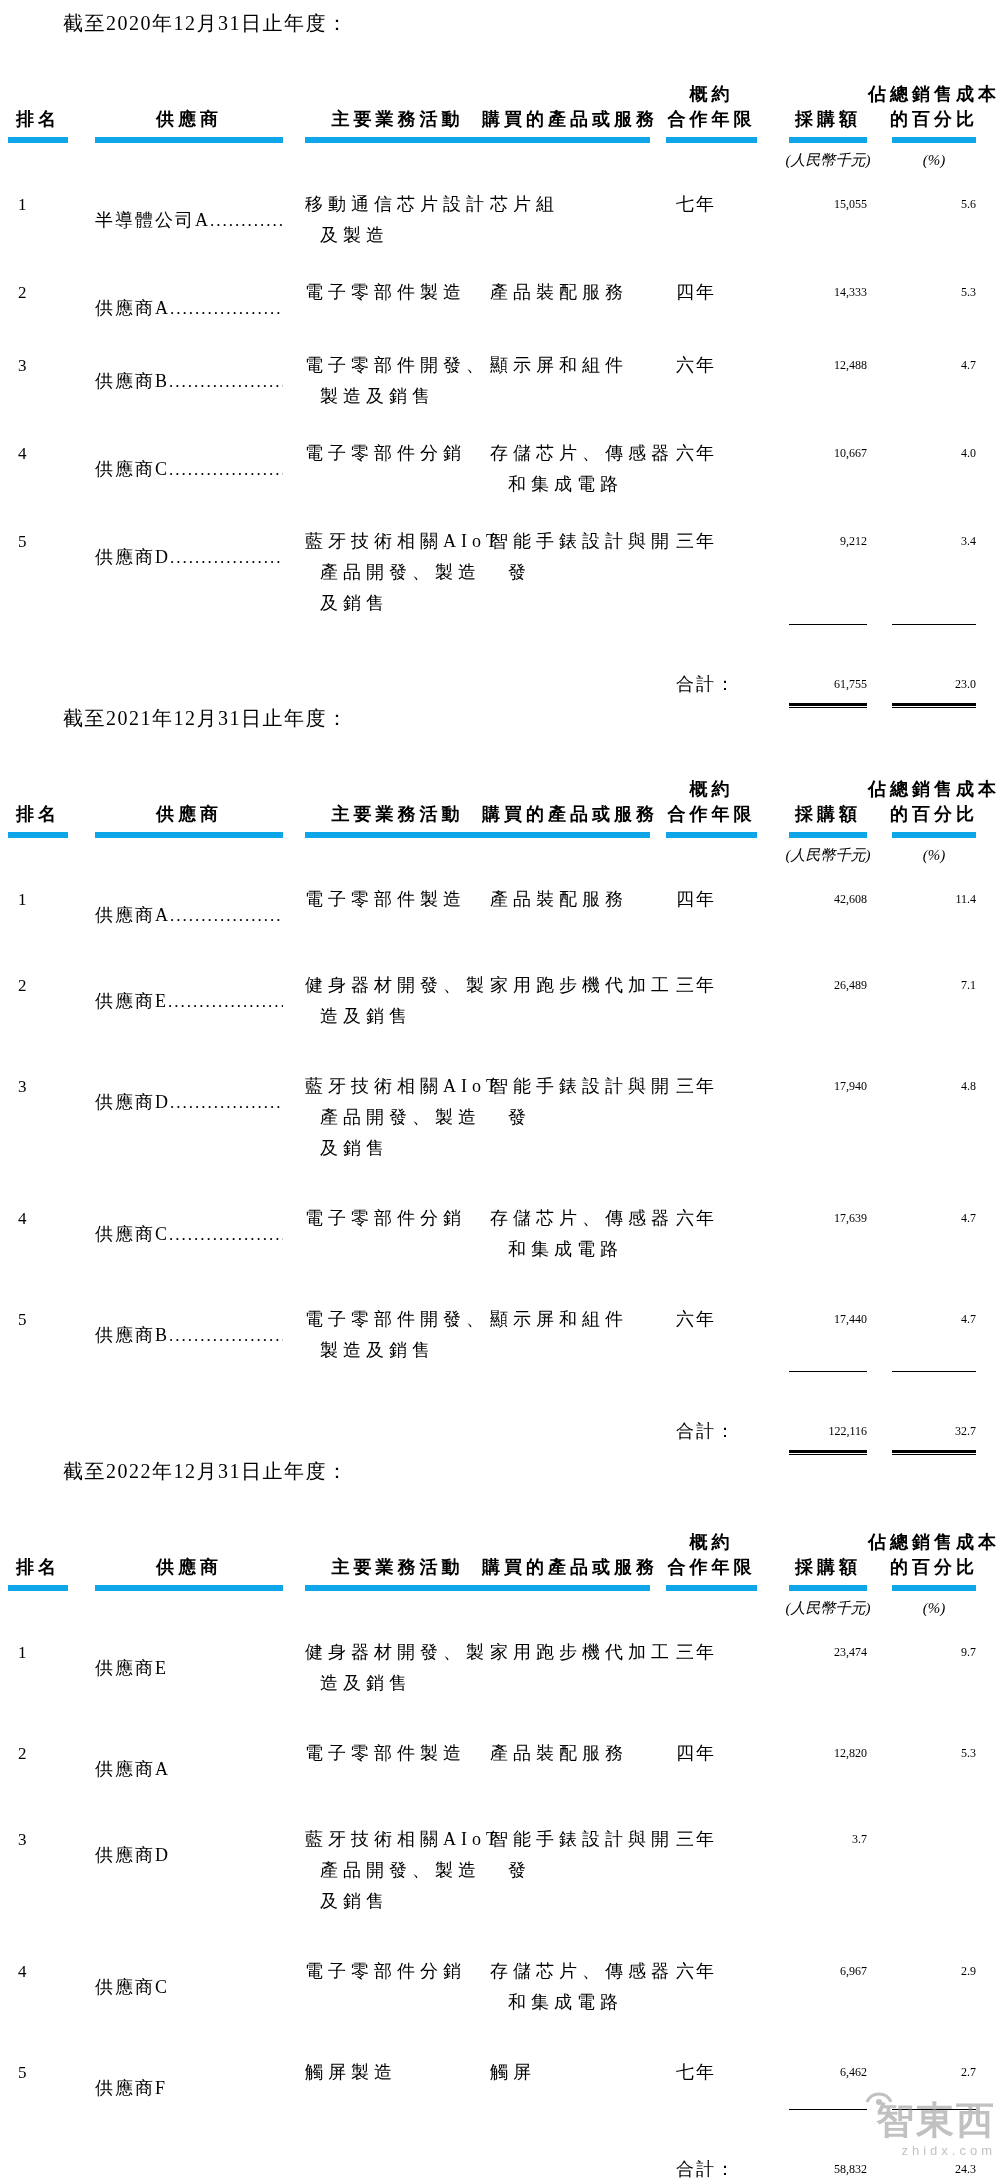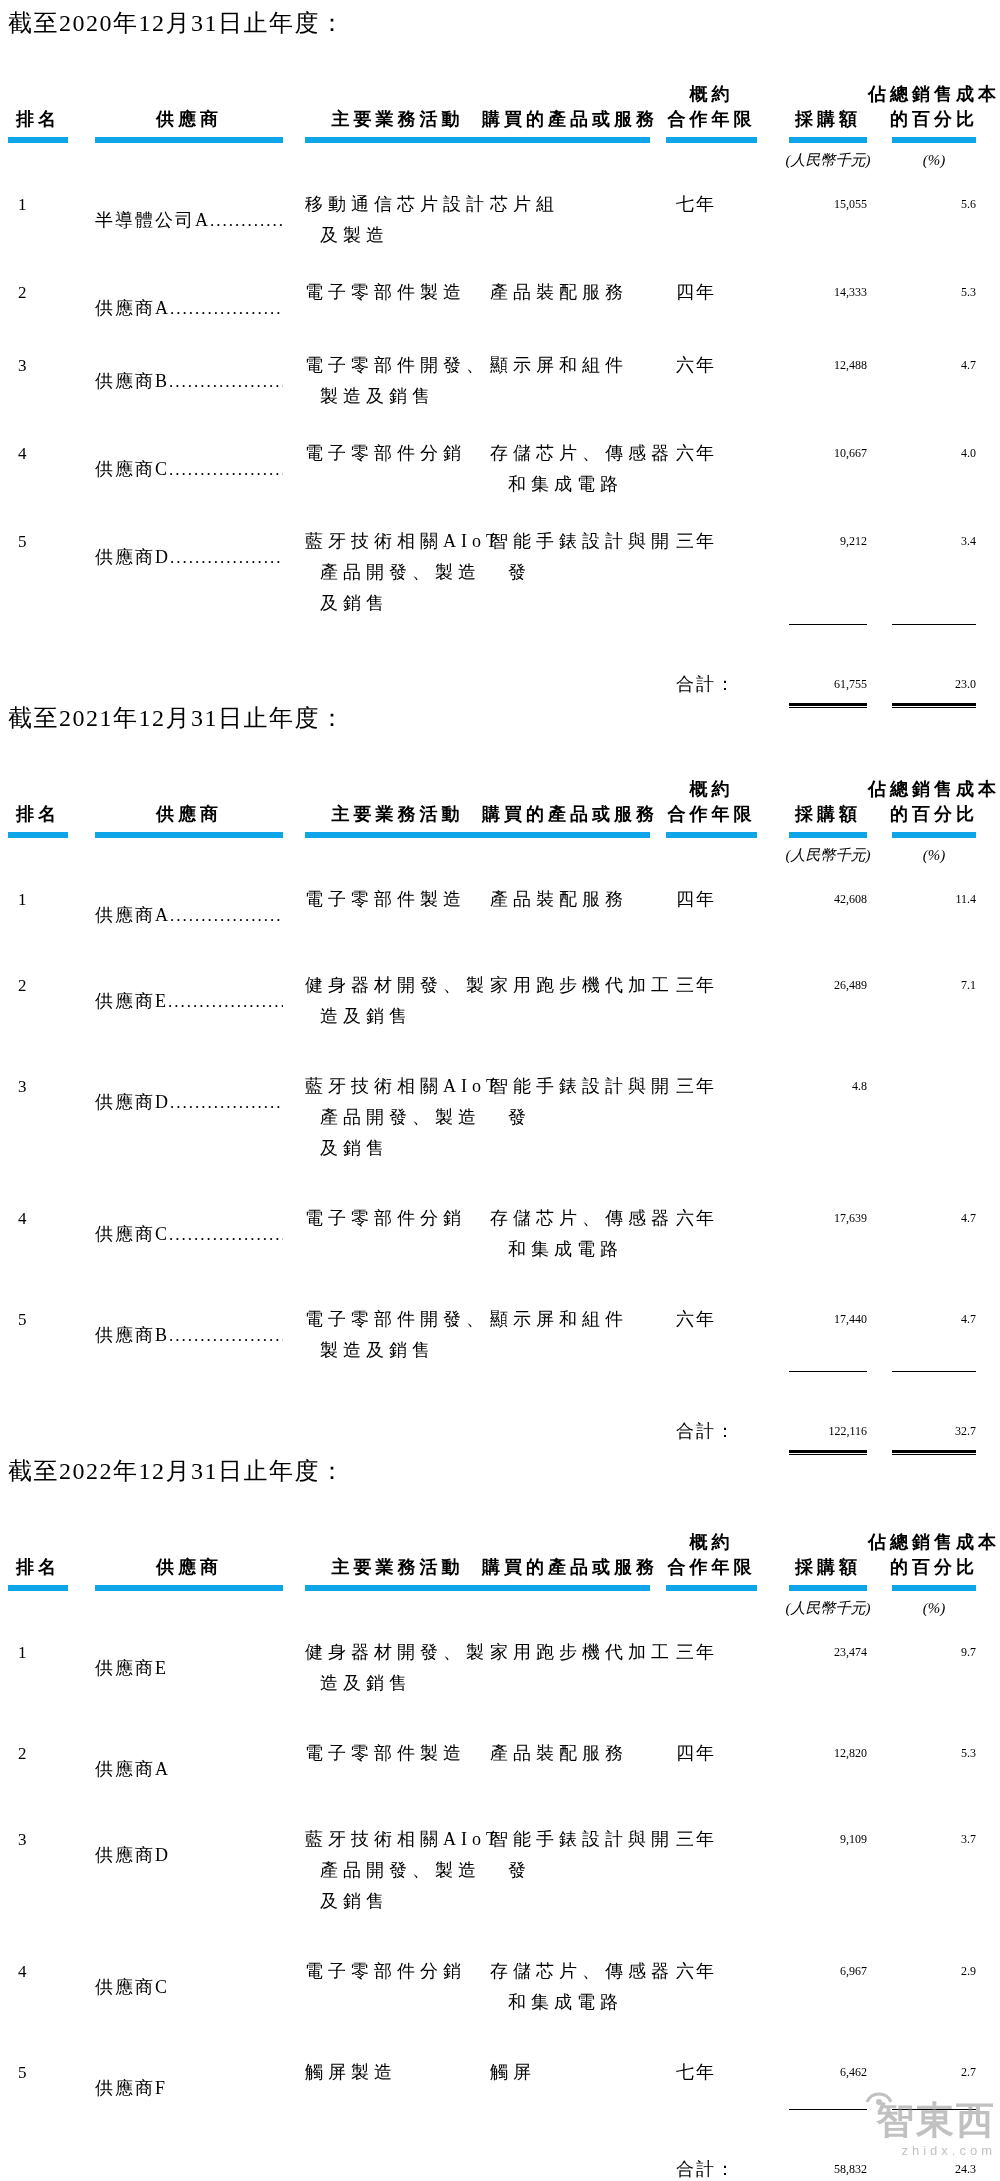--- a/index.html
+++ b/index.html
@@ -6,21 +6,21 @@
   html,body { background:#f2f2f2; }
   body { width:1000px; height:2181px; margin:0 auto; position:relative; }
   #page { position:absolute; left:0; top:0; width:1000px; height:2181px; background:#ffffff;
           color:#000; font-family:"Liberation Serif","DejaVu Serif",serif; overflow:hidden; }
 
   .sec { position:absolute; left:0; width:1000px; padding-left:8px; }
   .sec-2020 { top:10px; }
   .sec-2021 { top:705px; }
   .sec-2022 { top:1458px; }
 
-  .title { font-size:24px; font-weight:normal; letter-spacing:1.5px; line-height:26px; }
+  .title { font-size:20px; font-weight:normal; letter-spacing:1.5px; line-height:26px; margin-left:55px; }
 
   .grid { display:grid; grid-template-columns:87px 210px 185px 176px 91px 110px 109px; }
 
   
   .header { margin-top:46px; align-items:end; }
   .hu { border-bottom:6px solid #0ea5e9; padding-bottom:5px; }
   .hl { display:flex; justify-content:center; white-space:nowrap;
         font-weight:bold; font-size:18px; letter-spacing:4px; line-height:25px; }
   .w-rank  { width:60px; }
   .w-sup   { width:188px; }
@@ -376,20 +376,21 @@
             <div class="c-activity">
               <div class="line">藍牙技術相關AIoT</div>
               <div class="line">產品開發、製造</div>
               <div class="line">及銷售</div>
             </div>
             <div class="c-products">
               <div class="line">智能手錶設計與開</div>
               <div class="line">發</div>
             </div>
             <div class="c-years">三年</div>
+            <div class="c-amount">17,940</div>
             <div class="c-percent">4.8</div>
           </div>
           <div class="grid drow">
             <div class="c-rank">4</div>
             <div class="c-supplier">
               <div class="supwrap">
                 <span class="supname">供應商C</span>
                 <span class="dots">......................................................</span>
               </div>
             </div>
@@ -567,21 +568,20 @@
             <div class="c-activity">
               <div class="line">藍牙技術相關AIoT</div>
               <div class="line">產品開發、製造</div>
               <div class="line">及銷售</div>
             </div>
             <div class="c-products">
               <div class="line">智能手錶設計與開</div>
               <div class="line">發</div>
             </div>
             <div class="c-years">三年</div>
-            <div class="c-amount">9,109</div>
             <div class="c-percent">3.7</div>
           </div>
           <div class="grid drow">
             <div class="c-rank">4</div>
             <div class="c-supplier">
               <div class="supwrap">
                 <span class="supname">供應商C</span>
               </div>
             </div>
             <div class="c-activity">

